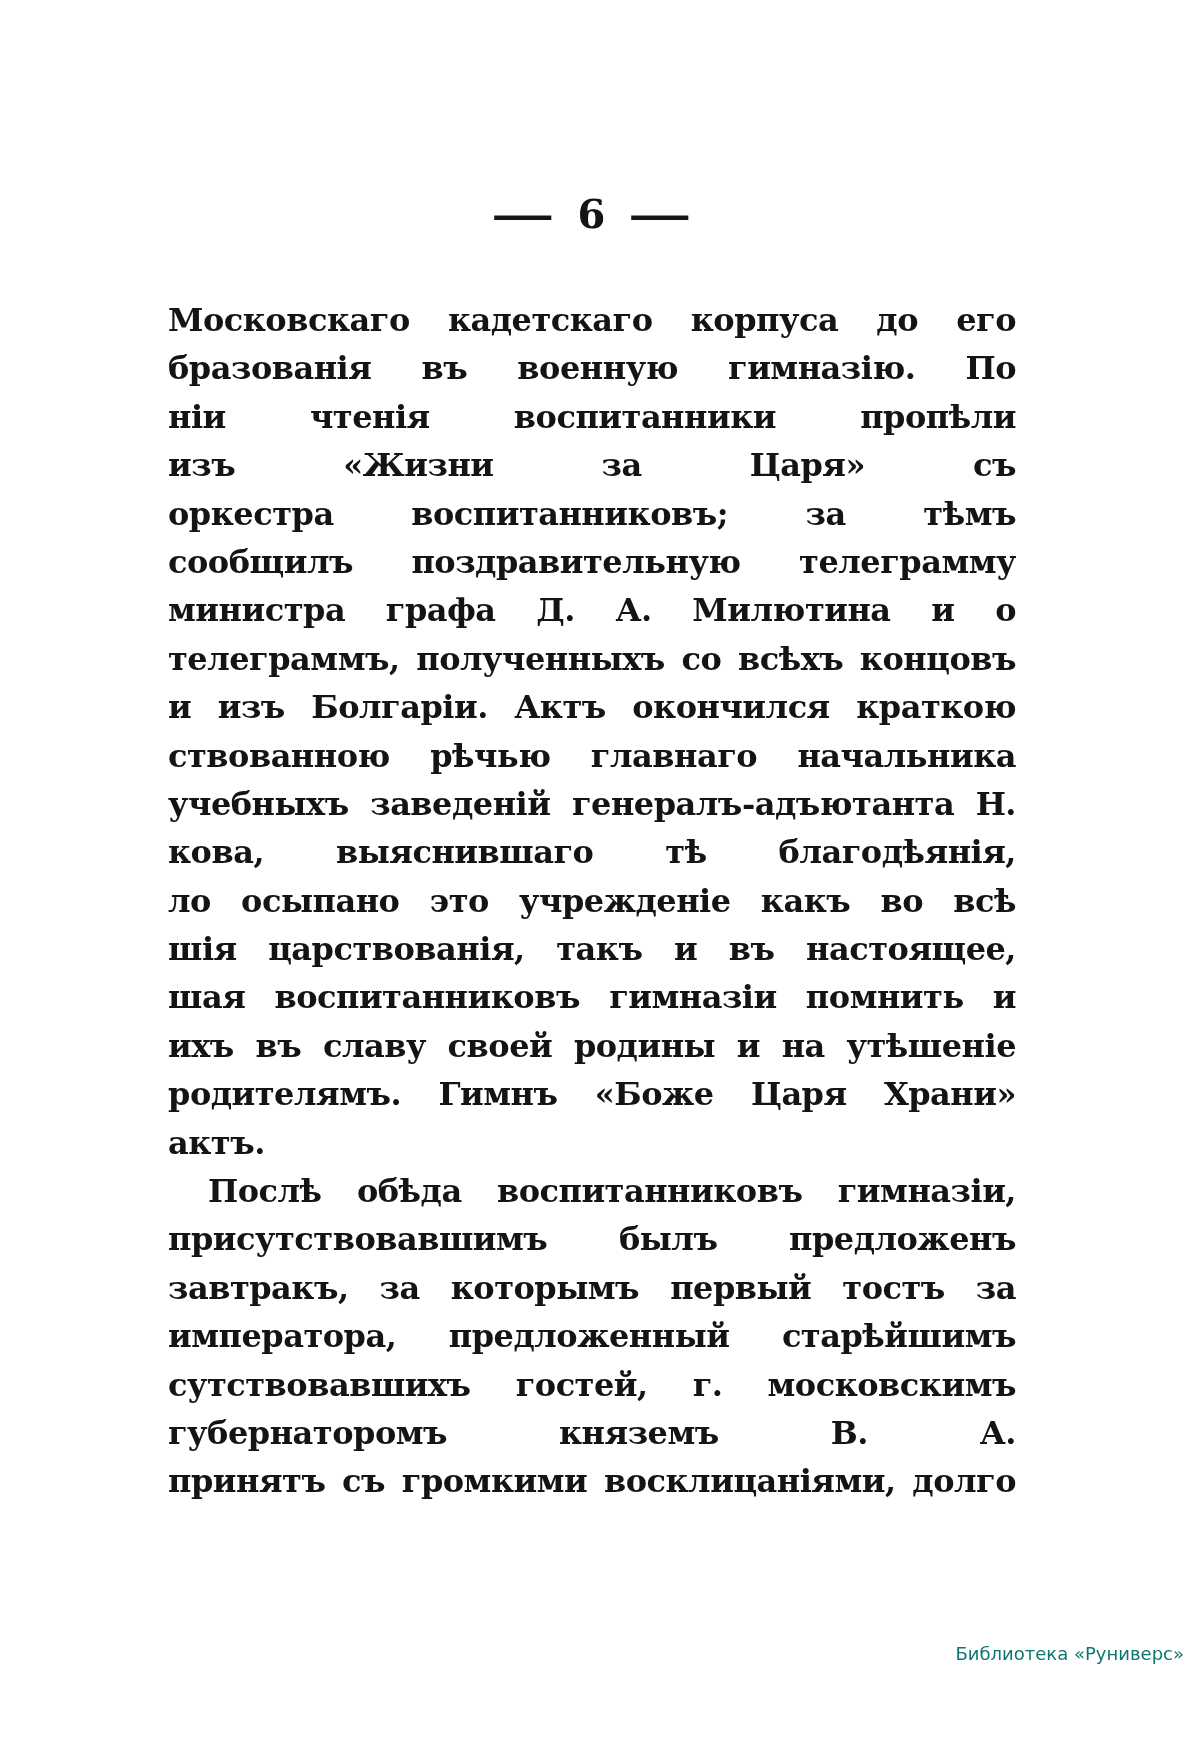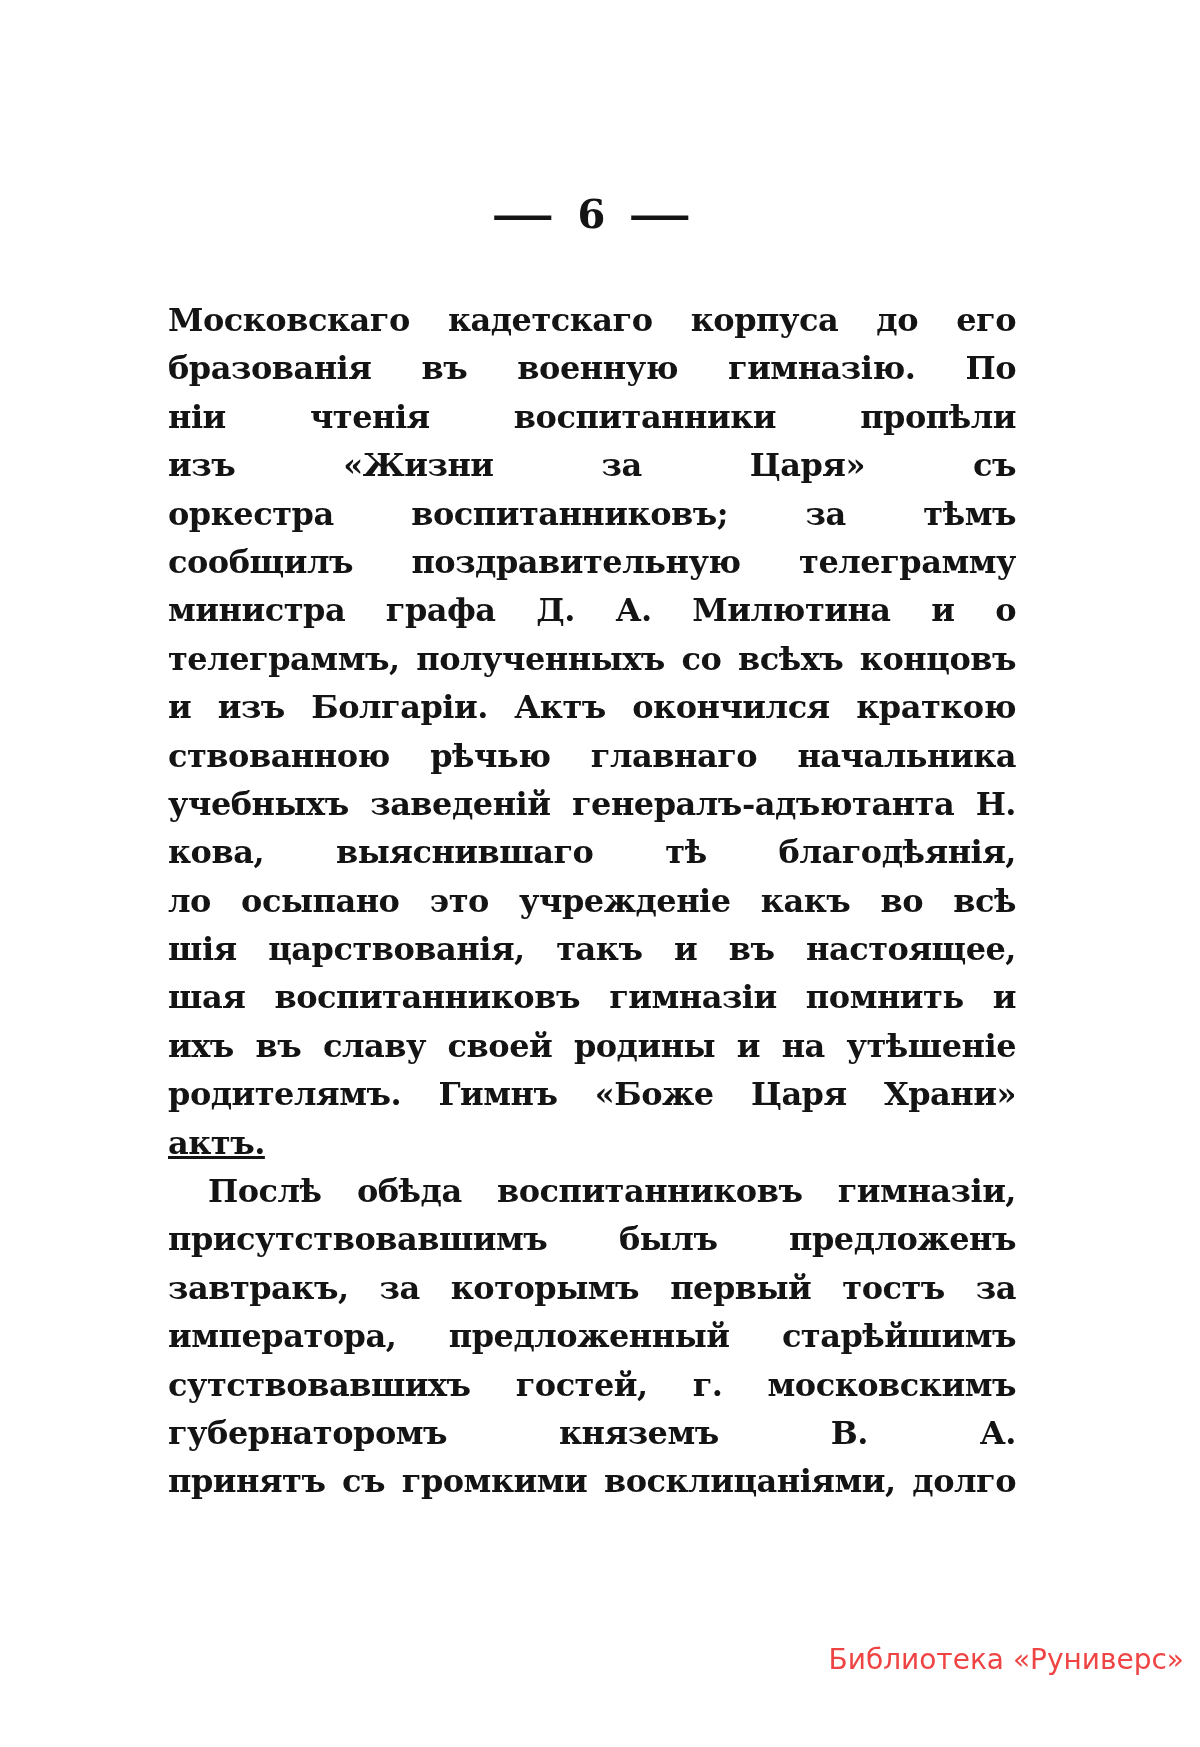--- a/index.html
+++ b/index.html
@@ -50,33 +50,32 @@
     line-height: 48.4px;
     height: 48.4px;
     text-align: justify;
     text-align-last: justify;
     white-space: normal;
     overflow: hidden;
   }
   .line.para-last {
     text-align: left;
     text-align-last: left;
-    text-decoration: underline;
   }
   .line.indent {
     text-indent: 40px;
   }
   .watermark {
     position: absolute;
     top: 1643px;
     right: 16px;
     font-family: "DejaVu Sans", sans-serif;
-    font-size: 28px;
+    font-size: 18px;
     font-weight: 400;
-    color: #ef4444;
+    color: #0f766e;
   }
 </style>
 </head>
 <body>
 
 <div class="page">
 
   <div class="page-header">
     <span class="dash">—</span><span>6</span><span class="dash">—</span>
   </div>

